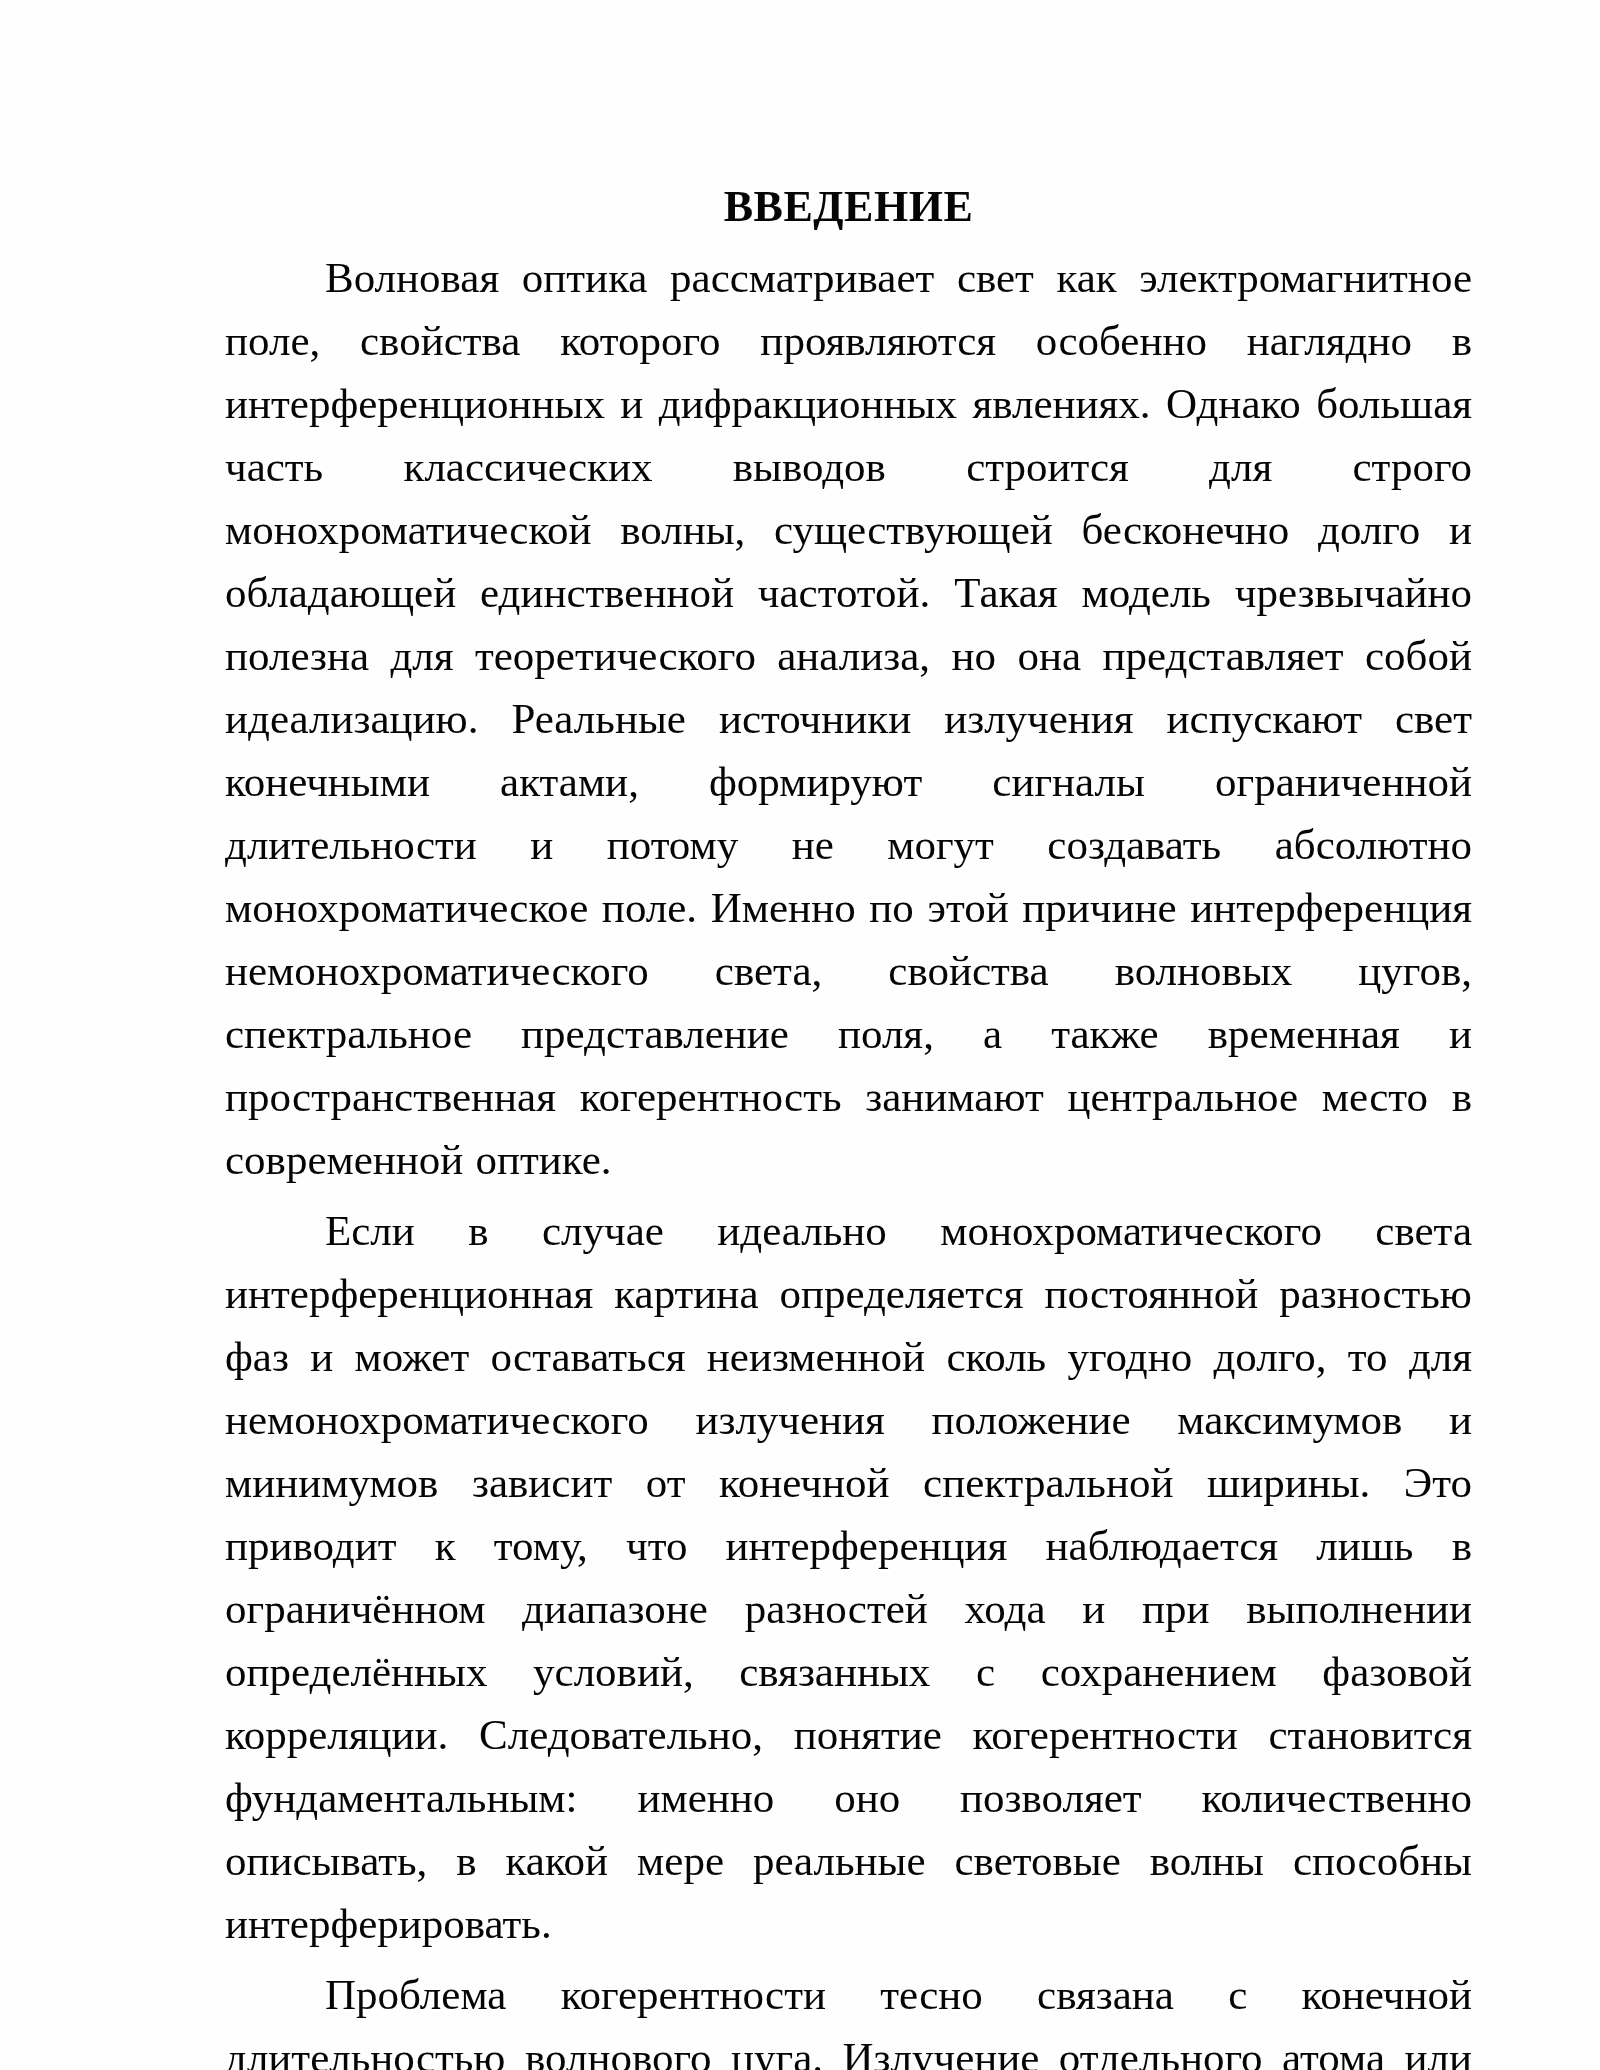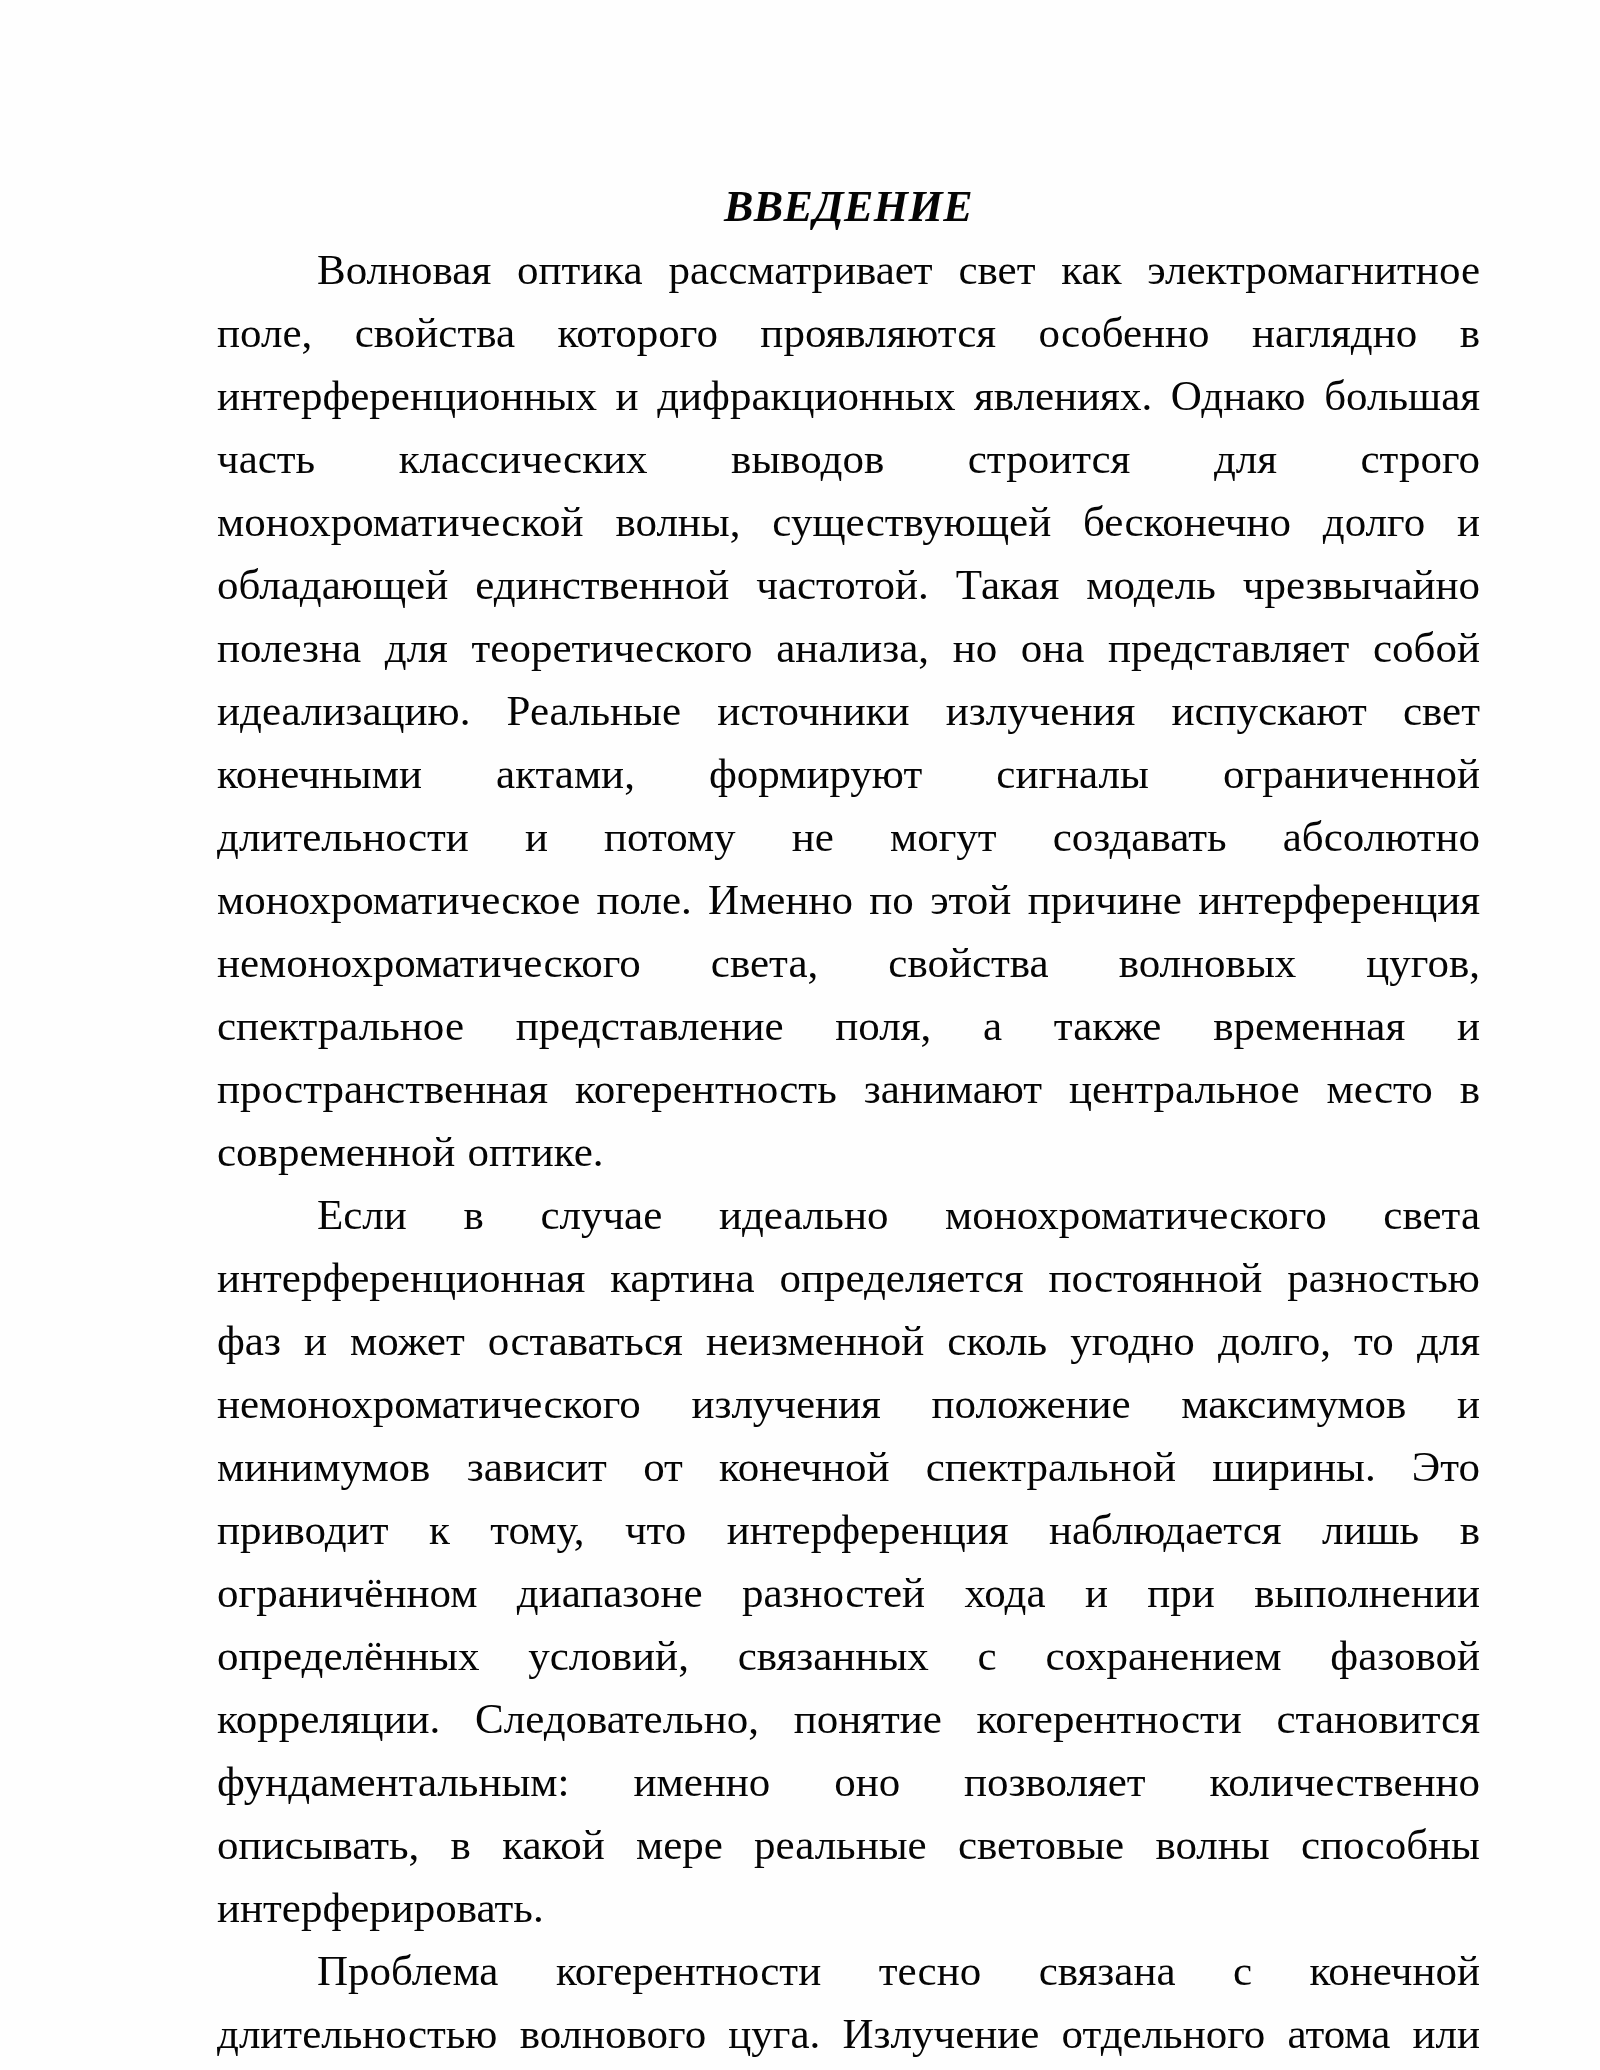--- a/index.html
+++ b/index.html
@@ -21,24 +21,23 @@
     color: #050505;
   }
   .doc-title {
     margin: 0;
     padding: 0;
     font-size: 44px;
     line-height: 63px;
     font-weight: bold;
     text-align: center;
     letter-spacing: 0.5px;
-    font-style: italic;
   }
   .doc-paragraph {
-    margin: 0;
+    margin: 8px;
     padding: 0;
     text-align: justify;
     text-indent: 100px;
     word-spacing: 1.5px;
   }
 </style>
 </head>
 <body>
 
 <div class="page">

